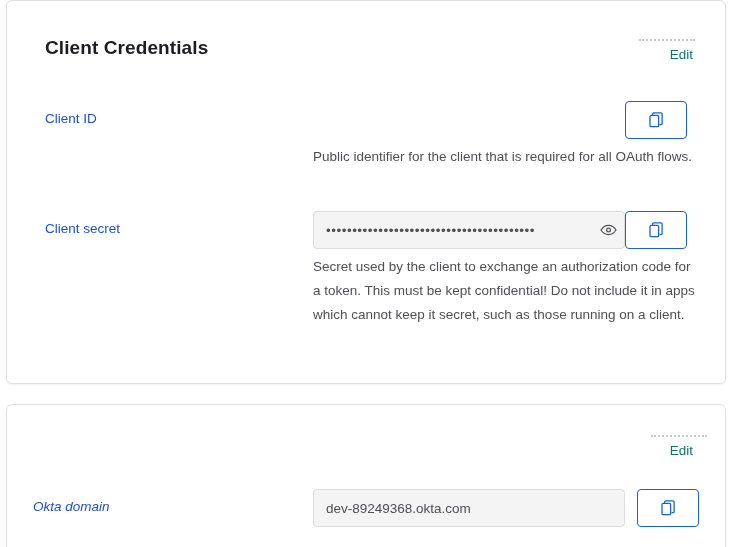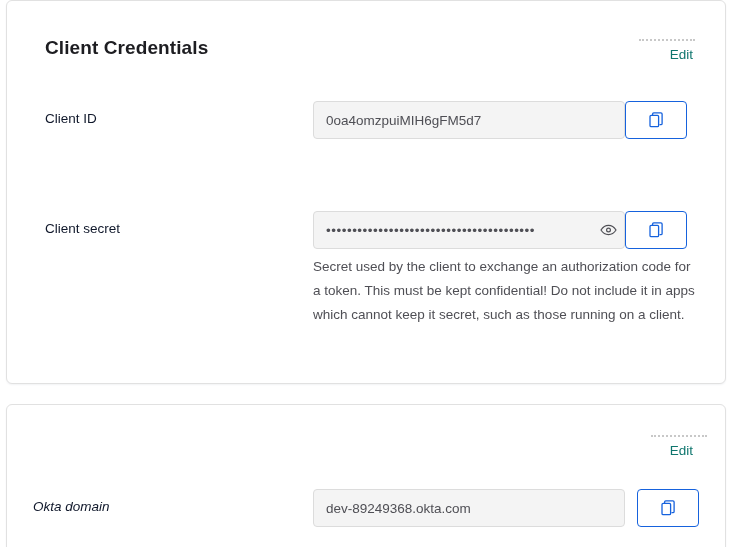--- a/index.html
+++ b/index.html
@@ -73,21 +73,21 @@
     border-top: 2px dotted #c8c8c8;
   }
   .field-row {
     position: absolute;
     left: 0;
     width: 100%;
   }
   .field-label {
     position: absolute;
     font-size: 13.5px;
-    color: #0f172a;
+    color: #1d4ed8;
   }
   .input-wrap {
     position: absolute;
     display: flex;
     align-items: stretch;
   }
   .text-input {
     position: relative;
     width: 312px;
     height: 38px;
@@ -145,31 +145,29 @@
 
   <section class="card card-credentials">
     <div class="card-head">
       <div class="card-title">Client Credentials</div>
       <div class="dotted-top" style="left:632px; top:38px; width:56px;"></div>
       <a class="edit-link">Edit</a>
     </div>
 
     <div class="field-row" style="top:100px; height:96px;">
       <div class="field-label" style="left:38px; top:10px;">Client ID</div>
-      <div class="input-wrap" style="left:306px; top:0px;">
-        <input class="text-input" type="text" readonly="" value="0oa4omzpuiMIH6gFM5d7" style="">
-      </div>
       <button class="copy-btn" style="left:618px; top:0px;">
         <span>
           <svg width="15" height="16" viewBox="0 0 15 16" fill="none" stroke="#1662dd" stroke-width="1.3">
             <rect x="1" y="3.4" width="8.6" height="11.2" rx="1.2" fill="#ffffff"></rect>
             <path d="M3.6 3.2V2.1a1.2 1.2 0 0 1 1.2-1.2h7.1a1.2 1.2 0 0 1 1.2 1.2v9.3a1.2 1.2 0 0 1-1.2 1.2h-1.4"></path>
           </svg>
         </span>
       </button>
+      <div class="helper" style="left:306px; top:44px;">Public identifier for the client that is required for all OAuth flows.</div>
     </div>
 
     <div class="field-row" style="top:210px; height:150px;">
       <div class="field-label" style="left:38px; top:10px;text-align:center;">Client secret</div>
       <div class="input-wrap" style="left:306px; top:0px;">
         <input class="text-input secret-input" type="text" readonly="" value="••••••••••••••••••••••••••••••••••••••••" style="">
         <button class="eye-btn" style="left:284px; top:8px;">
           <span>
             <svg width="17" height="12" viewBox="0 0 17 12" fill="none" stroke="#4f4f55" stroke-width="1.2">
               <path d="M1 6s2.9-4.6 7.5-4.6S16 6 16 6s-2.9 4.6-7.5 4.6S1 6 1 6z"></path>

